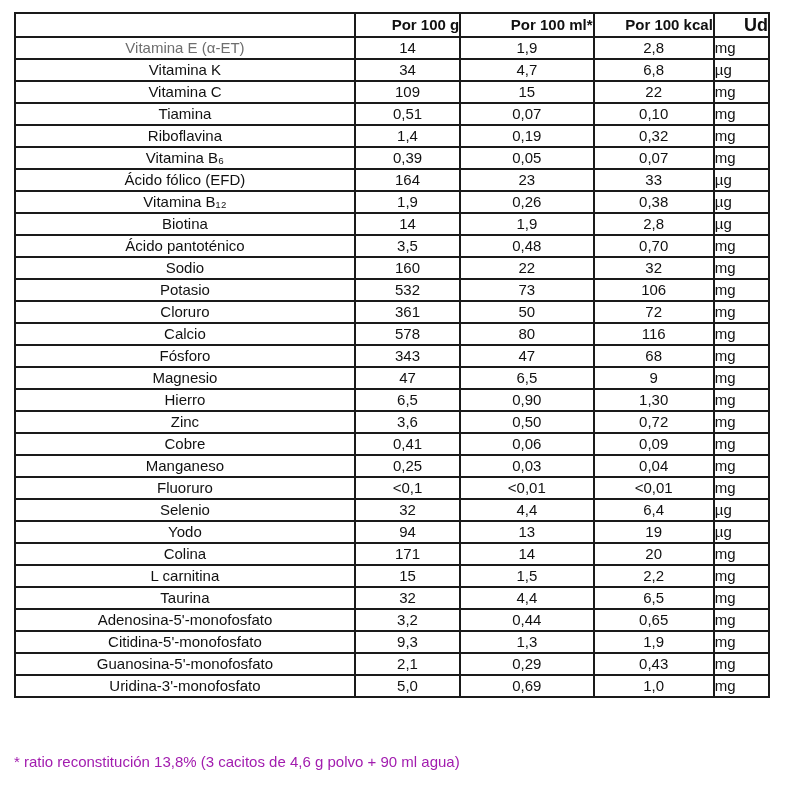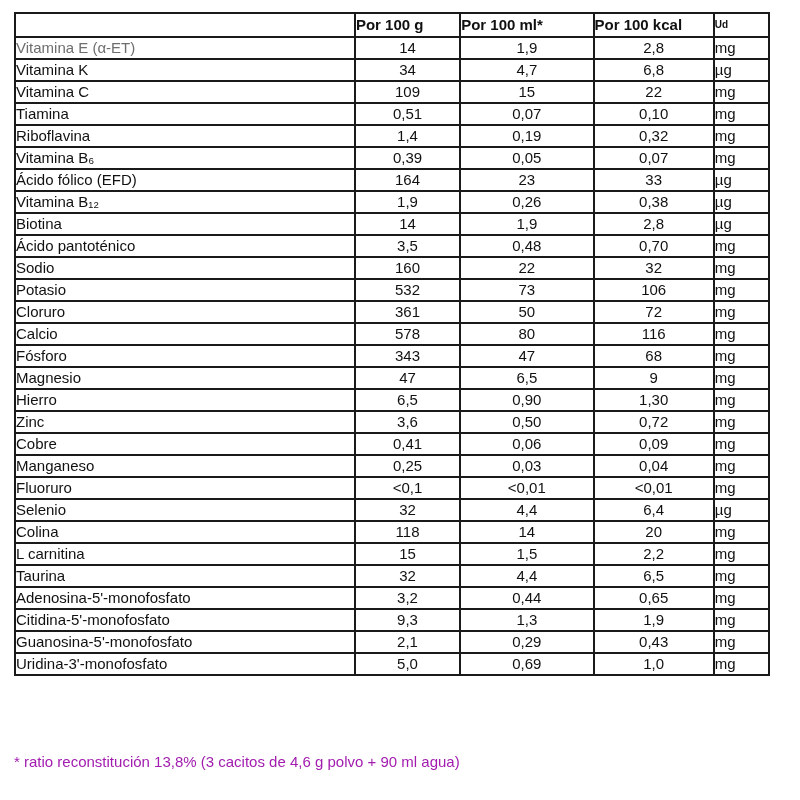--- a/index.html
+++ b/index.html
@@ -36,27 +36,27 @@
     font-size: 15px;
     background: #ffffff;
     overflow: hidden;
     white-space: nowrap;
   }
   table.nutrition thead th {
     font-weight: bold;
     font-size: 15px;
     height: 22px;
     line-height: 22px;
-    text-align: left;
+    text-align: right;
   }
   table.nutrition thead th.col-ud {
-    font-size: 10px;
+    font-size: 18px;
   }
   td.col-label {
-    text-align: left;
+    text-align: center;
     padding-left: 6px;
   }
   td.col-num {
     text-align: center;
   }
   td.col-unit {
     text-align: left;
   }
   col.c-label { width: 339px; }
   col.c-g     { width: 105px; }
@@ -246,22 +246,29 @@
       <td class="col-unit">mg</td>
     </tr>
         <tr>
       <td class="col-label">Selenio</td>
       <td class="col-num">32</td>
       <td class="col-num">4,4</td>
       <td class="col-num">6,4</td>
       <td class="col-unit">µg</td>
     </tr>
         <tr>
+      <td class="col-label">Yodo</td>
+      <td class="col-num">94</td>
+      <td class="col-num">13</td>
+      <td class="col-num">19</td>
+      <td class="col-unit">µg</td>
+    </tr>
+        <tr>
       <td class="col-label">Colina</td>
-      <td class="col-num">118</td>
+      <td class="col-num">171</td>
       <td class="col-num">14</td>
       <td class="col-num">20</td>
       <td class="col-unit">mg</td>
     </tr>
         <tr>
       <td class="col-label">L carnitina</td>
       <td class="col-num">15</td>
       <td class="col-num">1,5</td>
       <td class="col-num">2,2</td>
       <td class="col-unit">mg</td>

